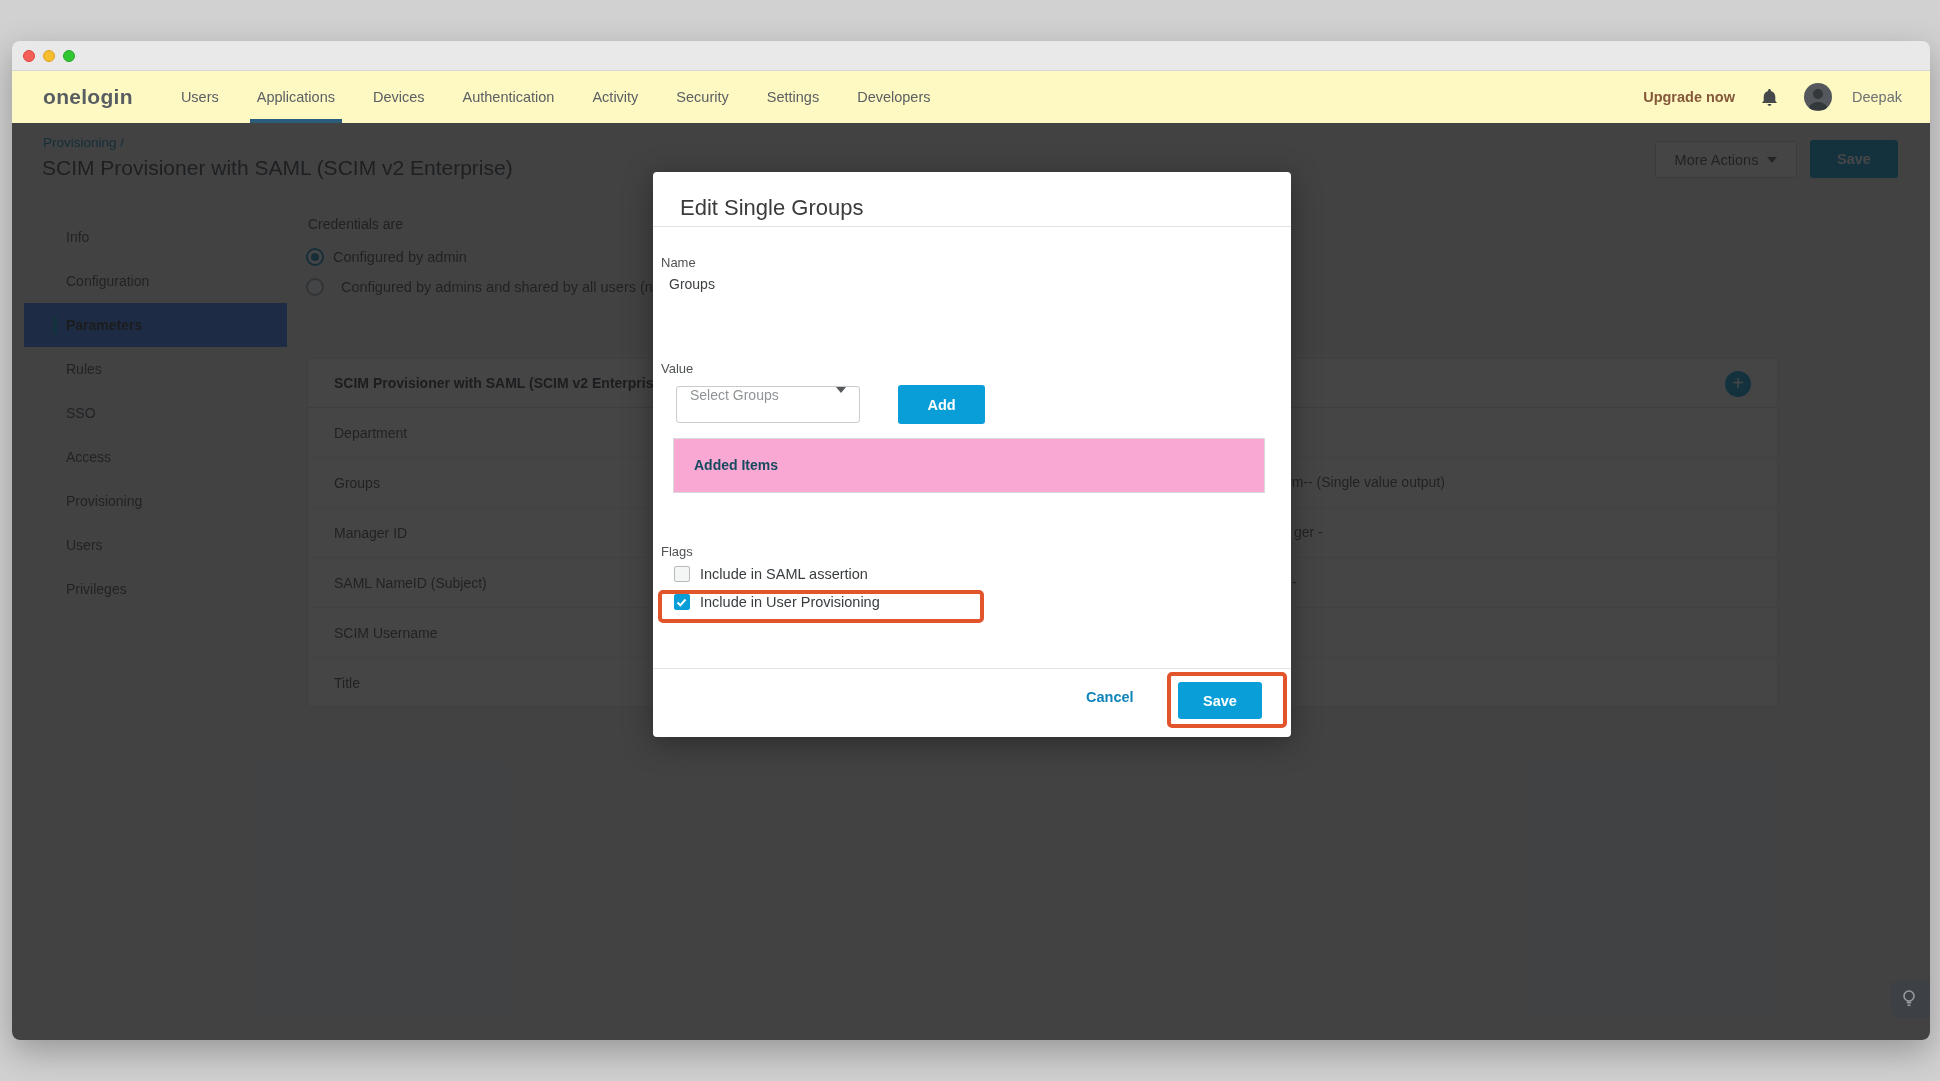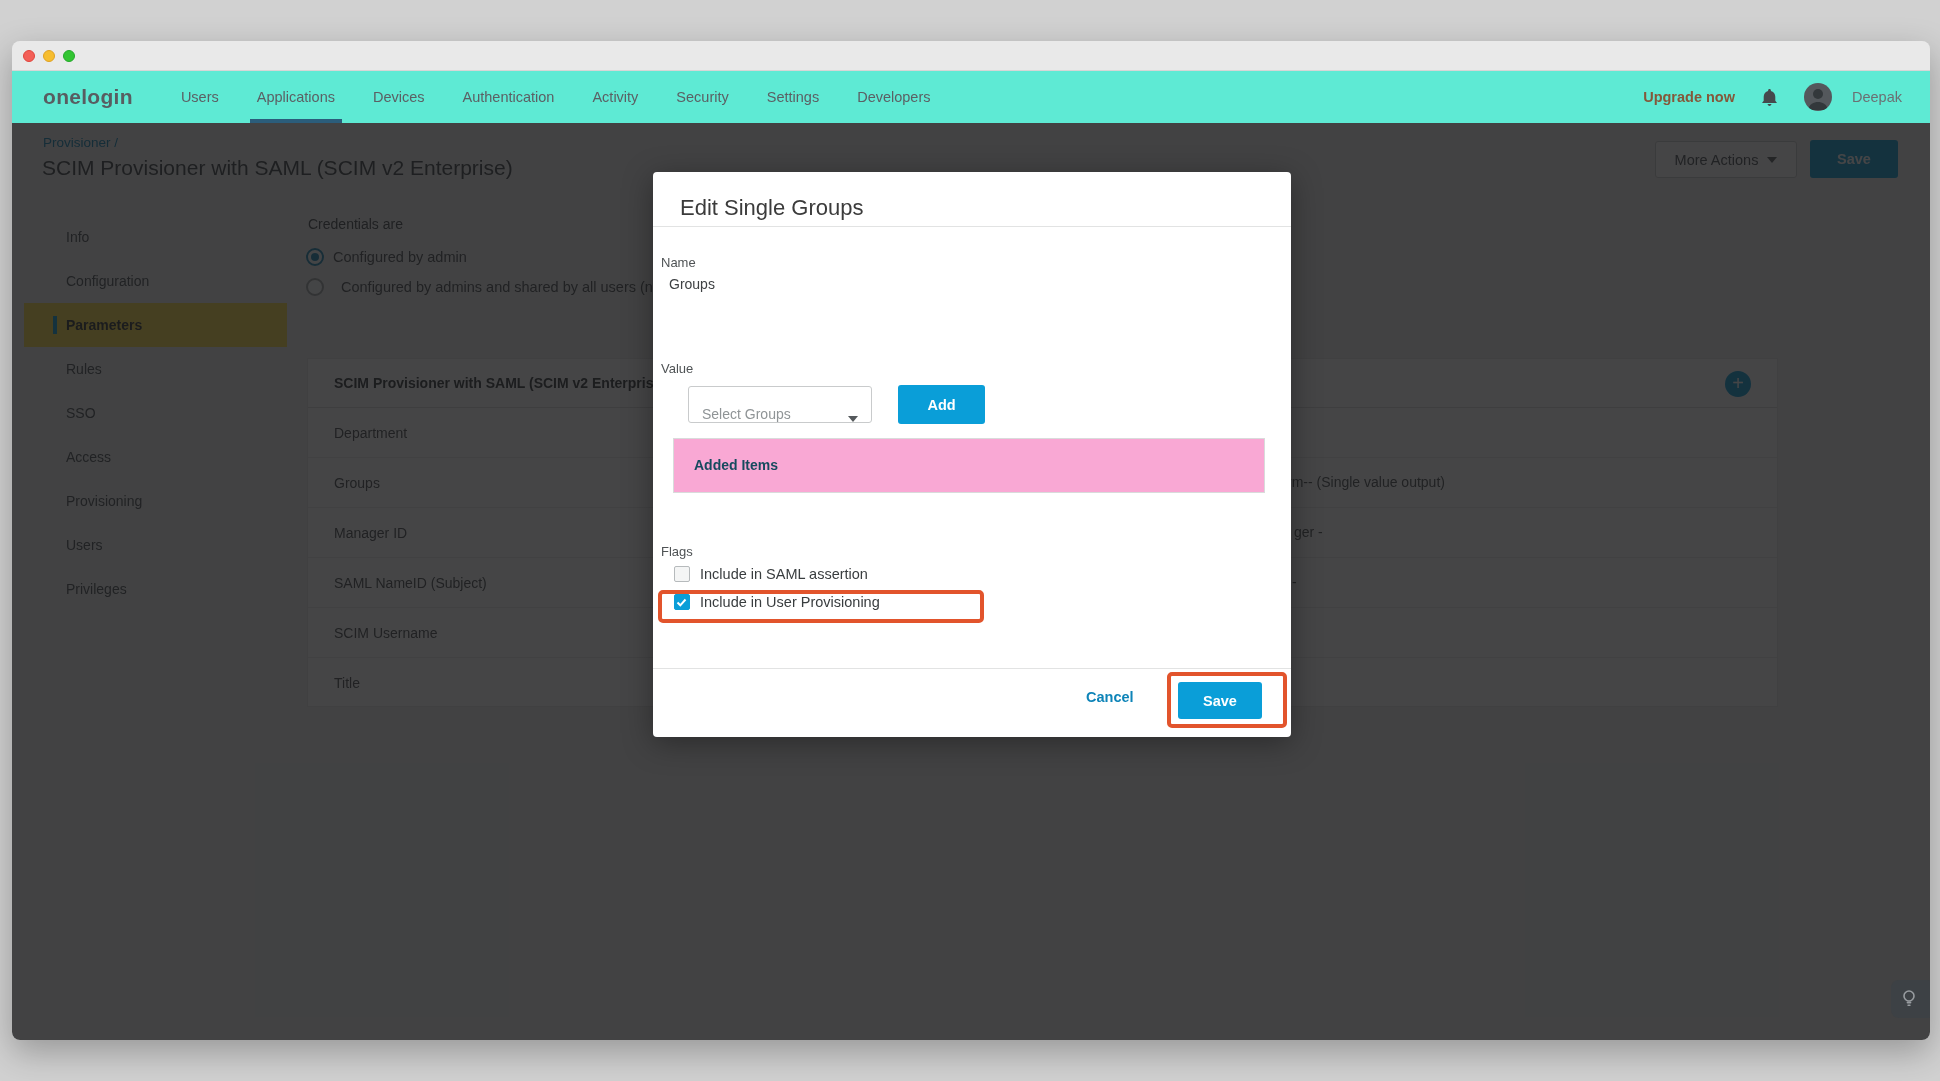--- a/index.html
+++ b/index.html
@@ -16,21 +16,21 @@
   .lights { position:absolute; left:11px; top:9px; display:flex; gap:8px; }
   .light { width:12px; height:12px; border-radius:50%; }
   .light.red    { background:#f35f57; border:.5px solid #e0443c; }
   .light.yellow { background:#f6bd2f; border:.5px solid #dfa123; }
   .light.green  { background:#32c532; border:.5px solid #24a82b; }
 
   .win-body { position:absolute; top:30px; left:0; right:0; bottom:0; background:#eef0f0;
               border-radius:0 0 8px 8px; overflow:hidden; }
 
   
-  .nav { position:absolute; top:0; left:0; right:0; height:52px; background:#5eead4;
+  .nav { position:absolute; top:0; left:0; right:0; height:52px; background:#fef9c3;
          display:flex; align-items:center; padding:0 28px 0 31px; z-index:2; }
   .nav-logo { font-size:21px; font-weight:600; letter-spacing:.3px; color:#585d61; margin-right:48px; }
   .nav-items { display:flex; height:52px; align-items:stretch; gap:38px; }
   .nav-item { position:relative; display:flex; align-items:center; font-size:14.5px; color:#5b6064; cursor:pointer; }
   .nav-item.active::after { content:""; position:absolute; left:-7px; right:-7px; bottom:0;
                             height:4px; background:#2b5d7b; }
   .nav-right { margin-left:auto; display:flex; align-items:center; gap:26px; }
   .upgrade { font-size:14.5px; font-weight:600; color:#84583a; }
   .bell { width:17px; height:19px; }
   .avatar { width:28px; height:28px; border-radius:50%; background:#54585c; overflow:hidden; position:relative; }
@@ -43,21 +43,21 @@
               border:1px solid #c8cacb; border-radius:3px; font-size:14.5px; color:#4b5054;
               display:flex; align-items:center; justify-content:center; gap:9px; z-index:1; }
   .caret-down { width:0; height:0; border-left:5px solid transparent; border-right:5px solid transparent;
                 border-top:6px solid #5a5f62; }
   .btn-save-top { position:absolute; left:1798px; top:69px; width:88px; height:38px; background:#0a9ed8;
                   border:none; border-radius:3px; color:#fff; font-size:14.5px; font-weight:600; z-index:1; }
 
   .sidebar { position:absolute; left:12px; top:144px; width:263px; z-index:1; }
   .side-item { position:relative; height:44px; display:flex; align-items:center; padding-left:42px;
                font-size:14px; color:#4b5054; cursor:pointer; }
-  .side-item.selected { background:#fde047; font-weight:700; color:#2f3336; }
+  .side-item.selected { background:#3b82f6; font-weight:700; color:#2f3336; }
   .side-item.selected::before { content:""; position:absolute; left:29px; top:13px; width:4px; height:18px;
                                 background:#0a9ed8; }
 
   .cred-label { position:absolute; left:296px; top:145px; font-size:14px; color:#43474a; z-index:1; }
   .radio-row { position:absolute; left:294px; display:flex; align-items:center; gap:17px; z-index:1; }
   .radio-row.r1 { top:177px;gap:9px; } .radio-row.r2 { top:207px; }
   .radio { width:18px; height:18px; border-radius:50%; border:2px solid #9fa3a5; background:#fbfcfc; position:relative; }
   .radio.on { border-color:#1b86b4; }
   .radio.on::after { content:""; position:absolute; left:3px; top:3px; width:8px; height:8px; border-radius:50%; background:#1b86b4; }
   .radio-label { font-size:14.5px; color:#4a4e51; white-space:nowrap; }
@@ -81,22 +81,22 @@
 
   
   .modal { position:absolute; left:653px; top:172px; width:638px; height:565px; background:#ffffff;
            border-radius:4px; box-shadow:0 6px 30px rgba(0,0,0,.35); z-index:10; }
   .modal-title { position:absolute; left:27px; top:23px; font-size:22px; color:#3b3b3b; }
   .modal-divider { position:absolute; left:0; right:0; top:54px; height:1px; background:#e2e3e3; }
   .fld-label { position:absolute; left:8px; font-size:13px; color:#4f5355; }
   .lbl-name  { top:83px; } .lbl-value { top:189px; } .lbl-flags { top:372px; }
   .name-value { position:absolute; left:16px; top:104px; font-size:14px; color:#3e4143; }
   .select-box { position:absolute; left:23px; top:214px; width:184px; height:37px; border:1px solid #c9cbcc;
-                border-radius:3px; background:#fff; display:flex; align-items:flex-end;
-                justify-content:space-between; padding:0 13px; cursor:pointer;margin-left:12px; }
+                border-radius:3px; background:#fff; display:flex; align-items:flex-start;
+                justify-content:space-between; padding:0 13px; cursor:pointer; }
   .select-text { font-size:14px; color:#8f9496; }
   .select-caret { width:0; height:0; border-left:5px solid transparent; border-right:5px solid transparent;
                   border-top:6px solid #55595c; }
   .btn-add { position:absolute; left:245px; top:213px; width:87px; height:39px; background:#0a9ed8; border:none;
              border-radius:3px; color:#fff; font-size:14.5px; font-weight:700; }
   .added-box { position:absolute; left:20px; top:266px; width:592px; height:55px; border:1px solid #d9dbdb; background:#f9a8d4; }
   .added-title { position:absolute; left:20px; top:18px; font-size:14px; font-weight:700; color:#164a5e; }
 
   .cb-row { position:absolute; left:21px; display:flex; align-items:center; gap:10px; }
   .cb-row.c1 { top:394px; } .cb-row.c2 { top:422px; }
@@ -152,21 +152,21 @@
           <span class="avatar">
             <svg width="28" height="28" viewBox="0 0 28 28">
               <circle cx="14" cy="11" r="5" fill="#33383b"></circle>
               <path d="M4 27c1-6 6-8 10-8s9 2 10 8z" fill="#33383b"></path>
             </svg>
           </span>
           <span class="user-name">Deepak</span>
         </div>
       </div>
 
-      <div class="crumb">Provisioner /</div>
+      <div class="crumb">Provisioning /</div>
       <div class="page-title">SCIM Provisioner with SAML (SCIM v2 Enterprise)</div>
       <button class="btn-more">
         <span>More Actions</span>
         <span class="caret-down"></span>
       </button>
       <button class="btn-save-top">Save</button>
 
       <div class="sidebar">
         <div class="side-item">Info</div>
         <div class="side-item">Configuration</div>

